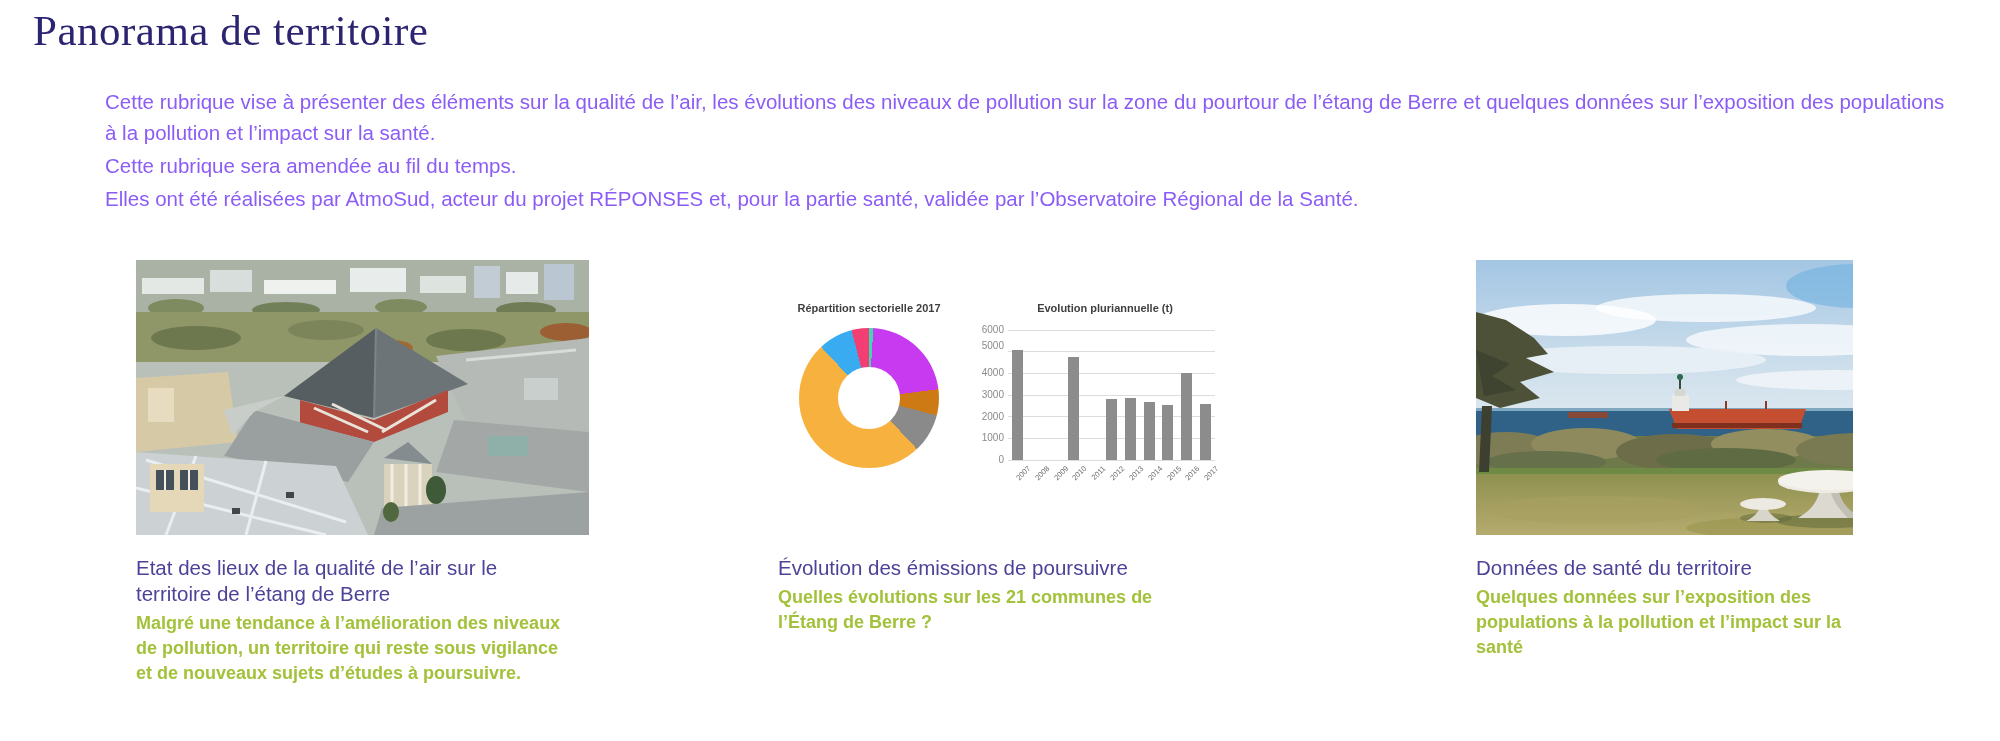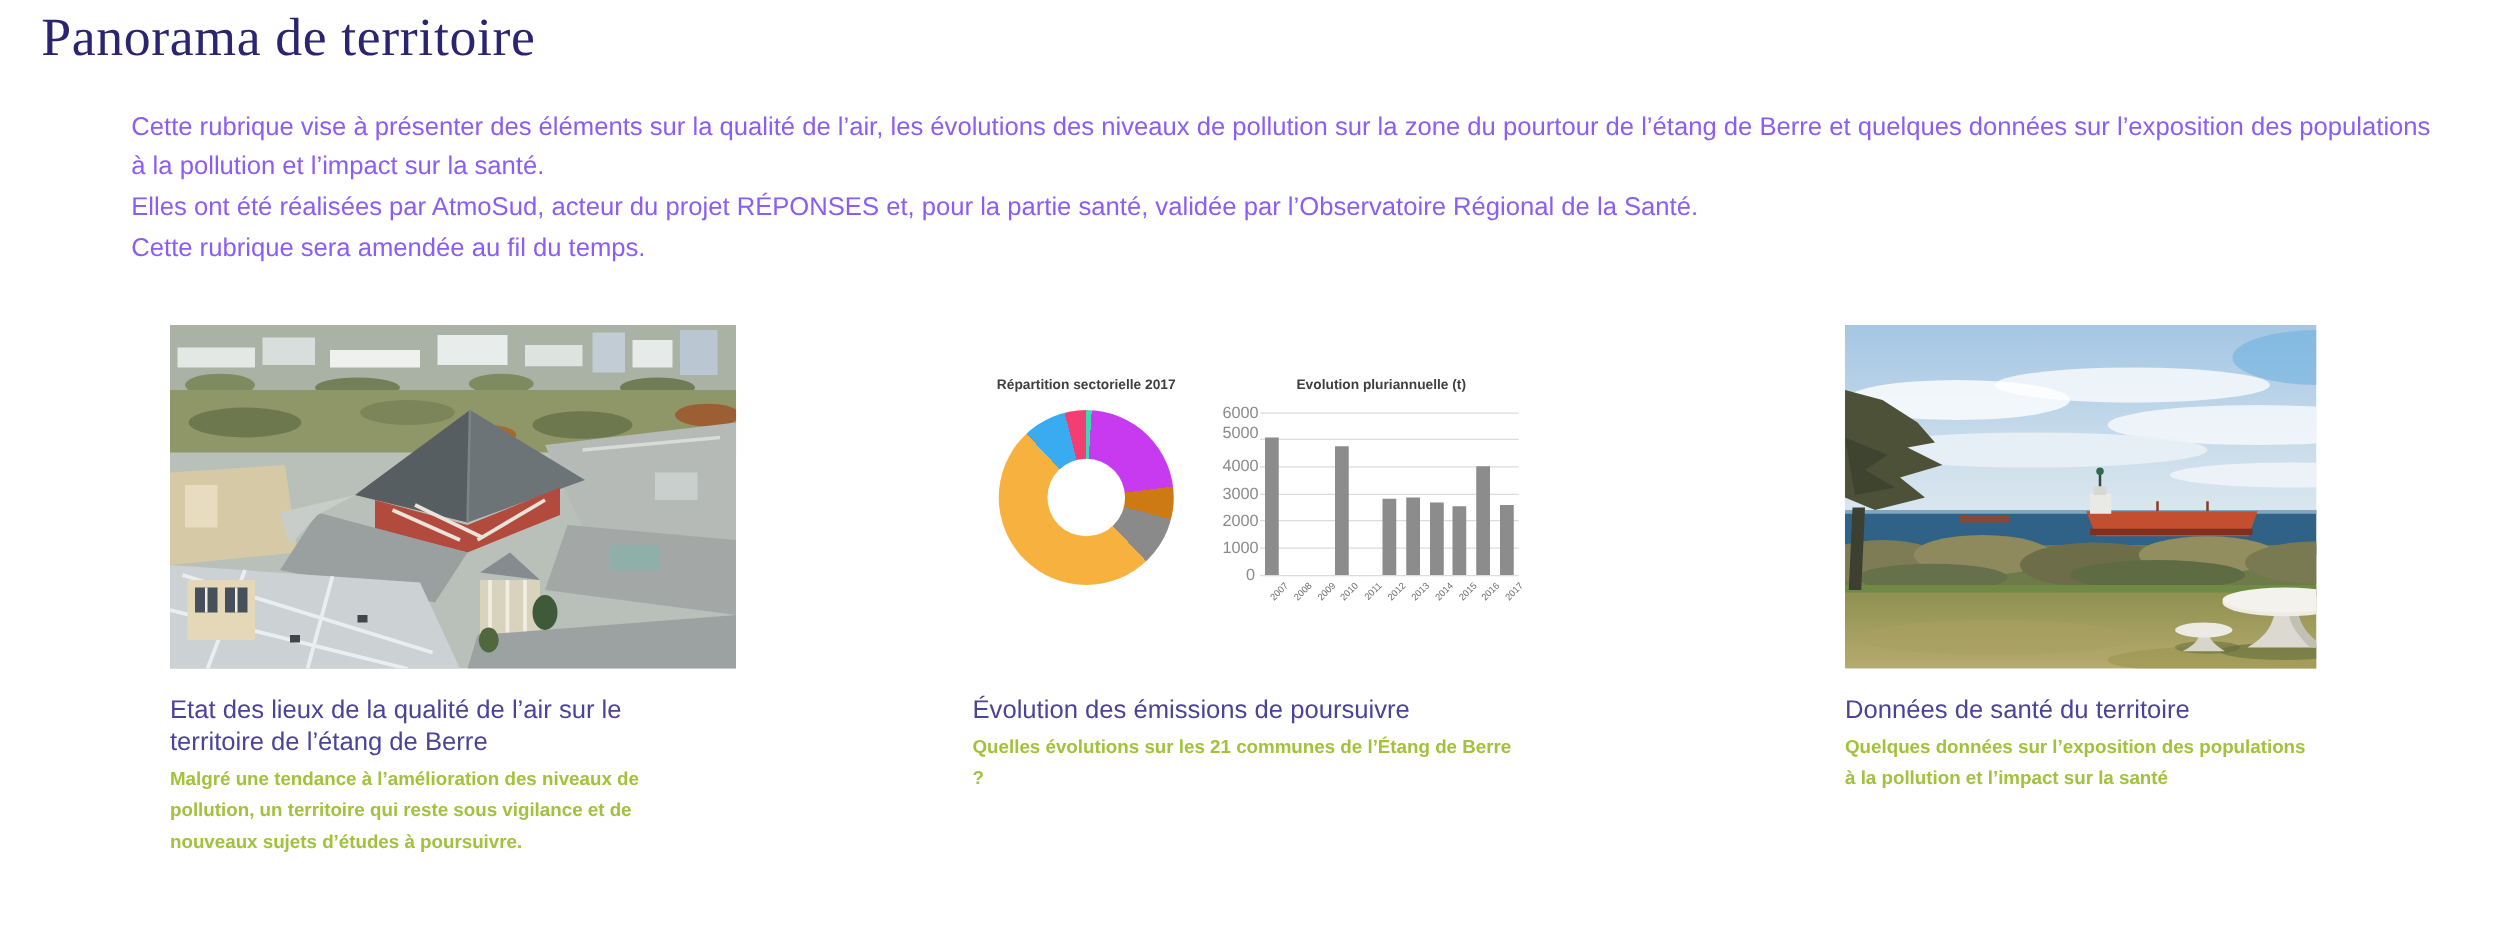--- a/index.html
+++ b/index.html
@@ -16,50 +16,50 @@
     font-size:20.5px;line-height:31px;color:#8b5cf6;}
   .intro p{margin:0 0 2px 0;}
 
   .card{position:absolute;top:260px;display:block;text-decoration:none;cursor:pointer;}
   .card-1{left:136px;width:453px;}
   .card-2{left:778px;width:450px;}
   .card-3{left:1476px;width:377px;}
   .card-image{width:100%;height:275px;overflow:hidden;background:#fff;position:relative;}
   .card-image svg{display:block;}
   .card-title{margin-top:20px;font-size:20.5px;line-height:26px;color:#4c4298;padding-right:12px;}
-  .card-subtitle{margin-top:4px;font-size:15px;line-height:25px;font-weight:bold;color:#a3c13a;padding-right:12px;}
+  .card-subtitle{margin-top:4px;font-size:18px;line-height:25px;font-weight:bold;color:#a3c13a;padding-right:12px;}
   .card-3 .card-title,.card-3 .card-subtitle{padding-right:6px;}
 
   
   .charts-box{position:relative;width:450px;height:275px;background:#fff;}
   .mini-chart{position:absolute;top:42px;}
   .donut-wrap{left:0;width:182px;text-align:center;}
   .bar-wrap{left:204px;width:246px;}
   .chart-title{font-size:11px;font-weight:bold;color:#3f3f3f;text-align:center;white-space:nowrap;}
   .donut{position:relative;width:140px;height:140px;border-radius:50%;margin:14px auto 0 auto;}
   .donut::after{content:"";position:absolute;inset:28%;background:#fff;border-radius:50%;}
 
   .bar-plot{position:relative;margin:16px 0 0 26px;width:207px;height:130px;}
   .gridline{position:absolute;left:0;width:207px;height:1px;background:#dcdcdc;}
-  .ytick{position:absolute;right:211px;width:26px;text-align:right;font-size:13px;color:#8a8a8a;line-height:8px;}
+  .ytick{position:absolute;right:211px;width:26px;text-align:right;font-size:10px;color:#8a8a8a;line-height:8px;}
   .bar{position:absolute;bottom:0;width:11px;}
   .xlabel{position:absolute;top:134px;width:30px;text-align:right;font-size:7.5px;color:#6e6e6e;
     transform:rotate(-45deg);transform-origin:100% 0;white-space:nowrap;}
 </style>
 </head>
 <body>
 
 <div class="page">
 
   <h1 class="page-title">Panorama de territoire</h1>
 
   <div class="intro">
     <p>Cette rubrique vise à présenter des éléments sur la qualité de l’air, les évolutions des niveaux de pollution sur la zone du pourtour de l’étang de Berre et quelques données sur l’exposition des populations à la pollution et l’impact sur la santé.</p>
+    <p>Cette rubrique sera amendée au fil du temps.</p>
     <p>Elles ont été réalisées par AtmoSud, acteur du projet RÉPONSES et, pour la partie santé, validée par l’Observatoire Régional de la Santé.</p>
-    <p>Cette rubrique sera amendée au fil du temps.</p>
   </div>
 
   <a class="card card-1">
     <div class="card-image">
       <svg width="453" height="275" viewBox="0 0 453 275">
         <rect width="453" height="275" fill="#b9c0ba"></rect>
 
         <rect width="453" height="58" fill="#a9b2a4"></rect>
         <rect x="6" y="18" width="62" height="16" fill="#e3e8e4"></rect>
         <rect x="74" y="10" width="42" height="22" fill="#d7dedb"></rect>

